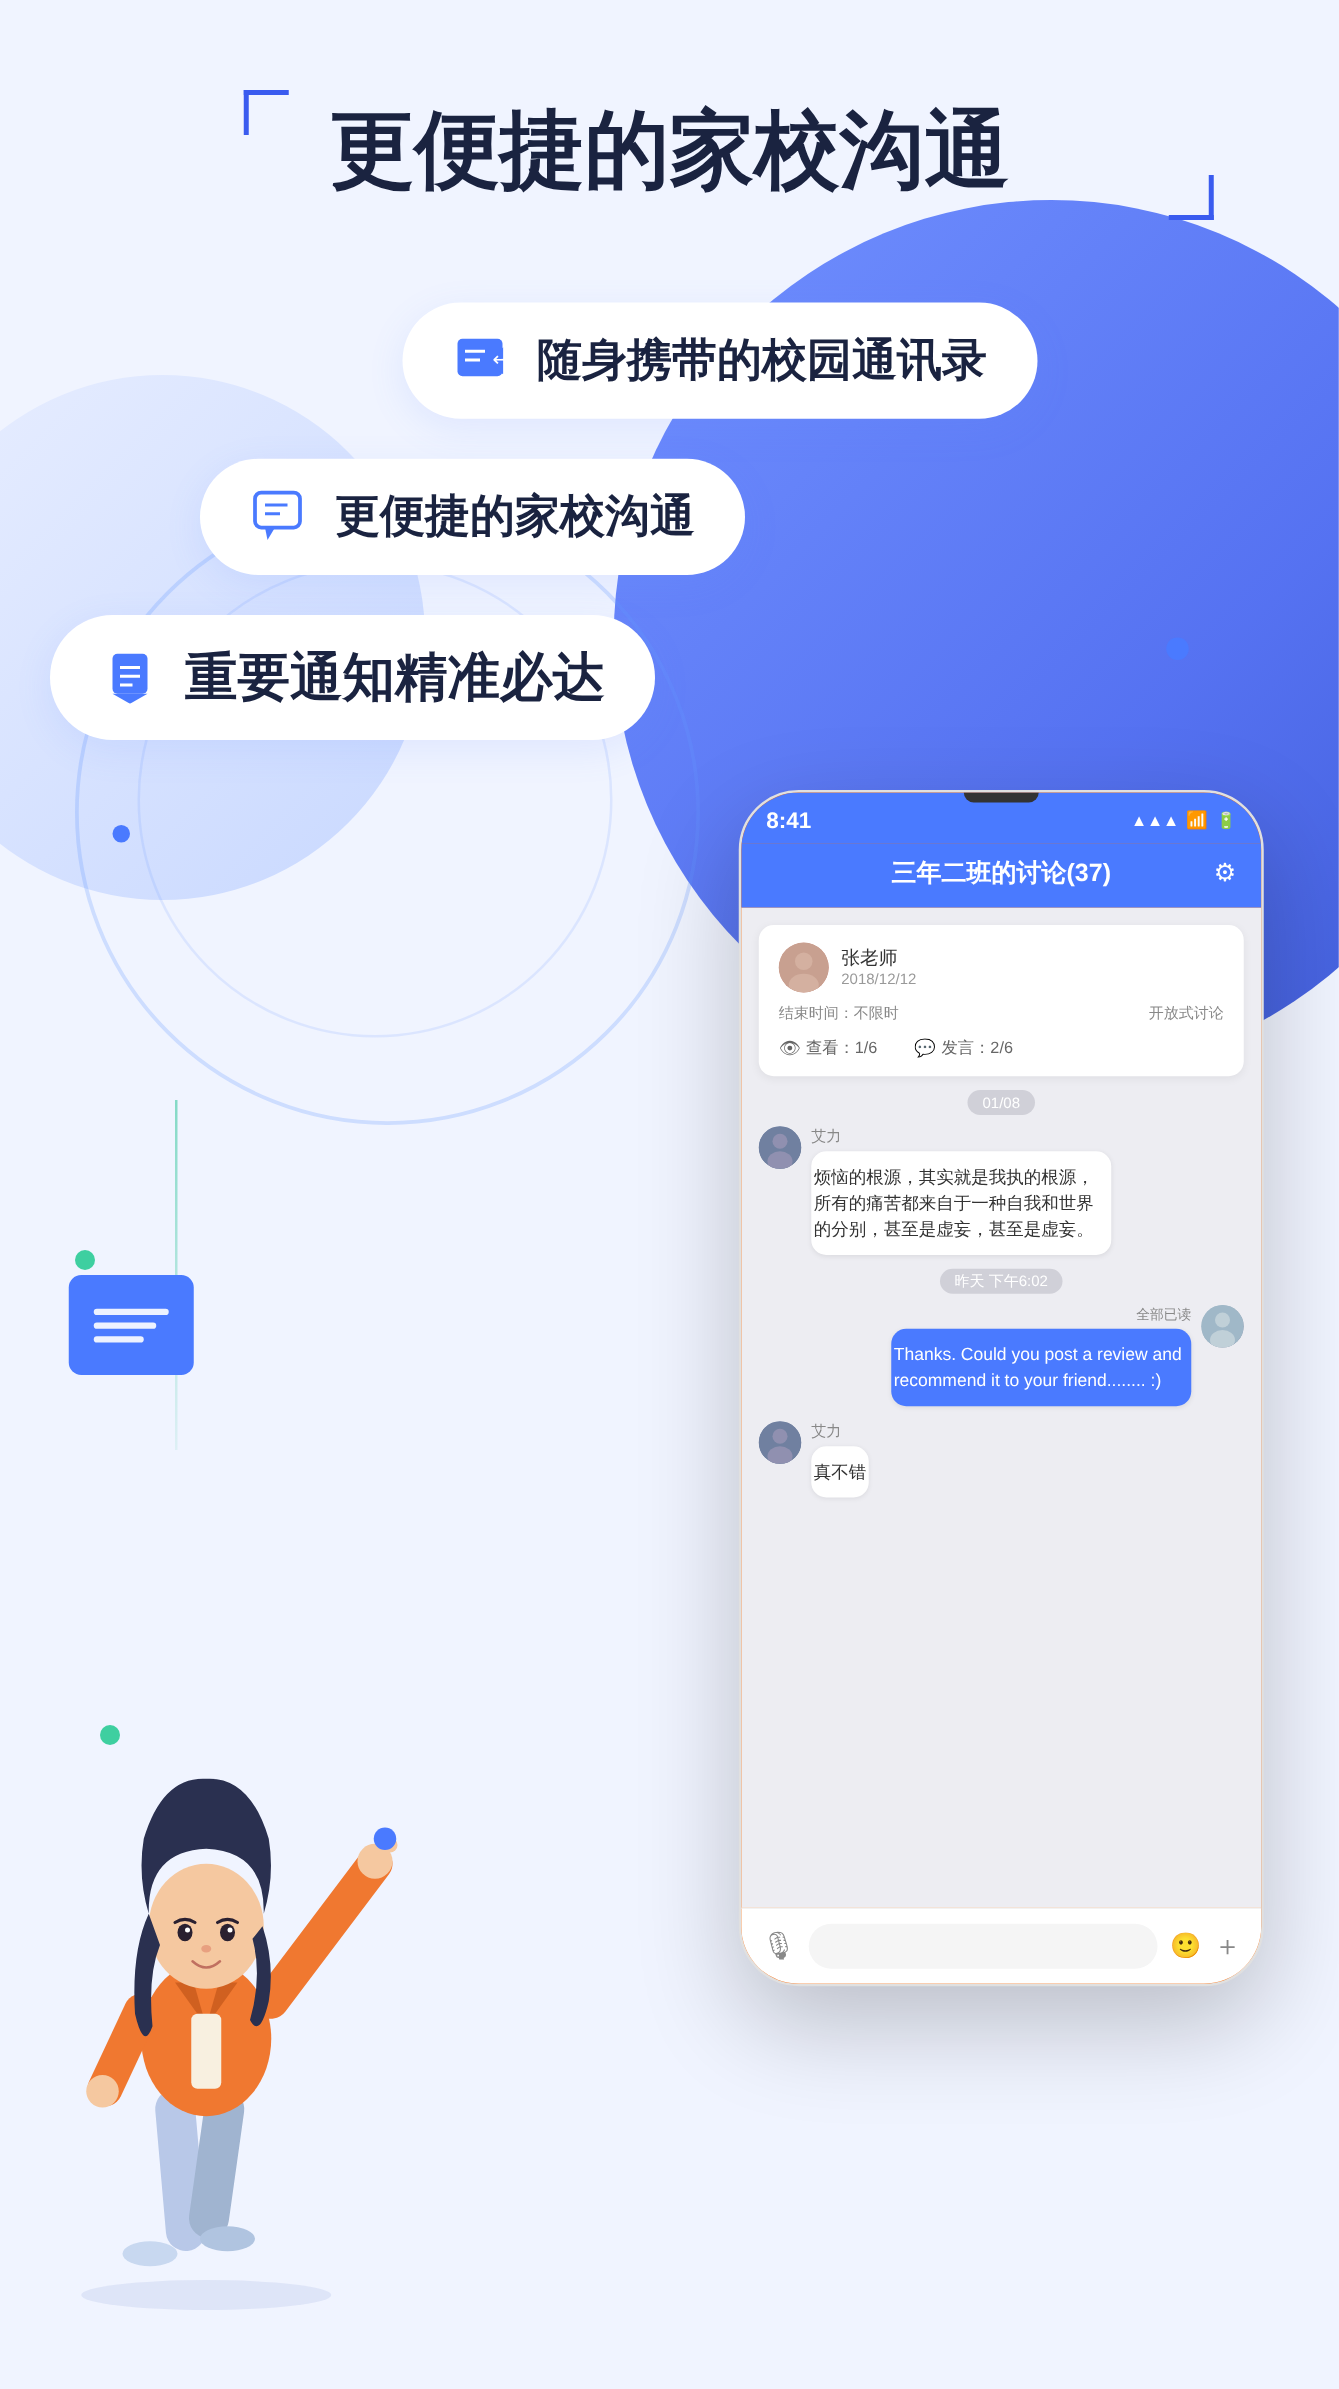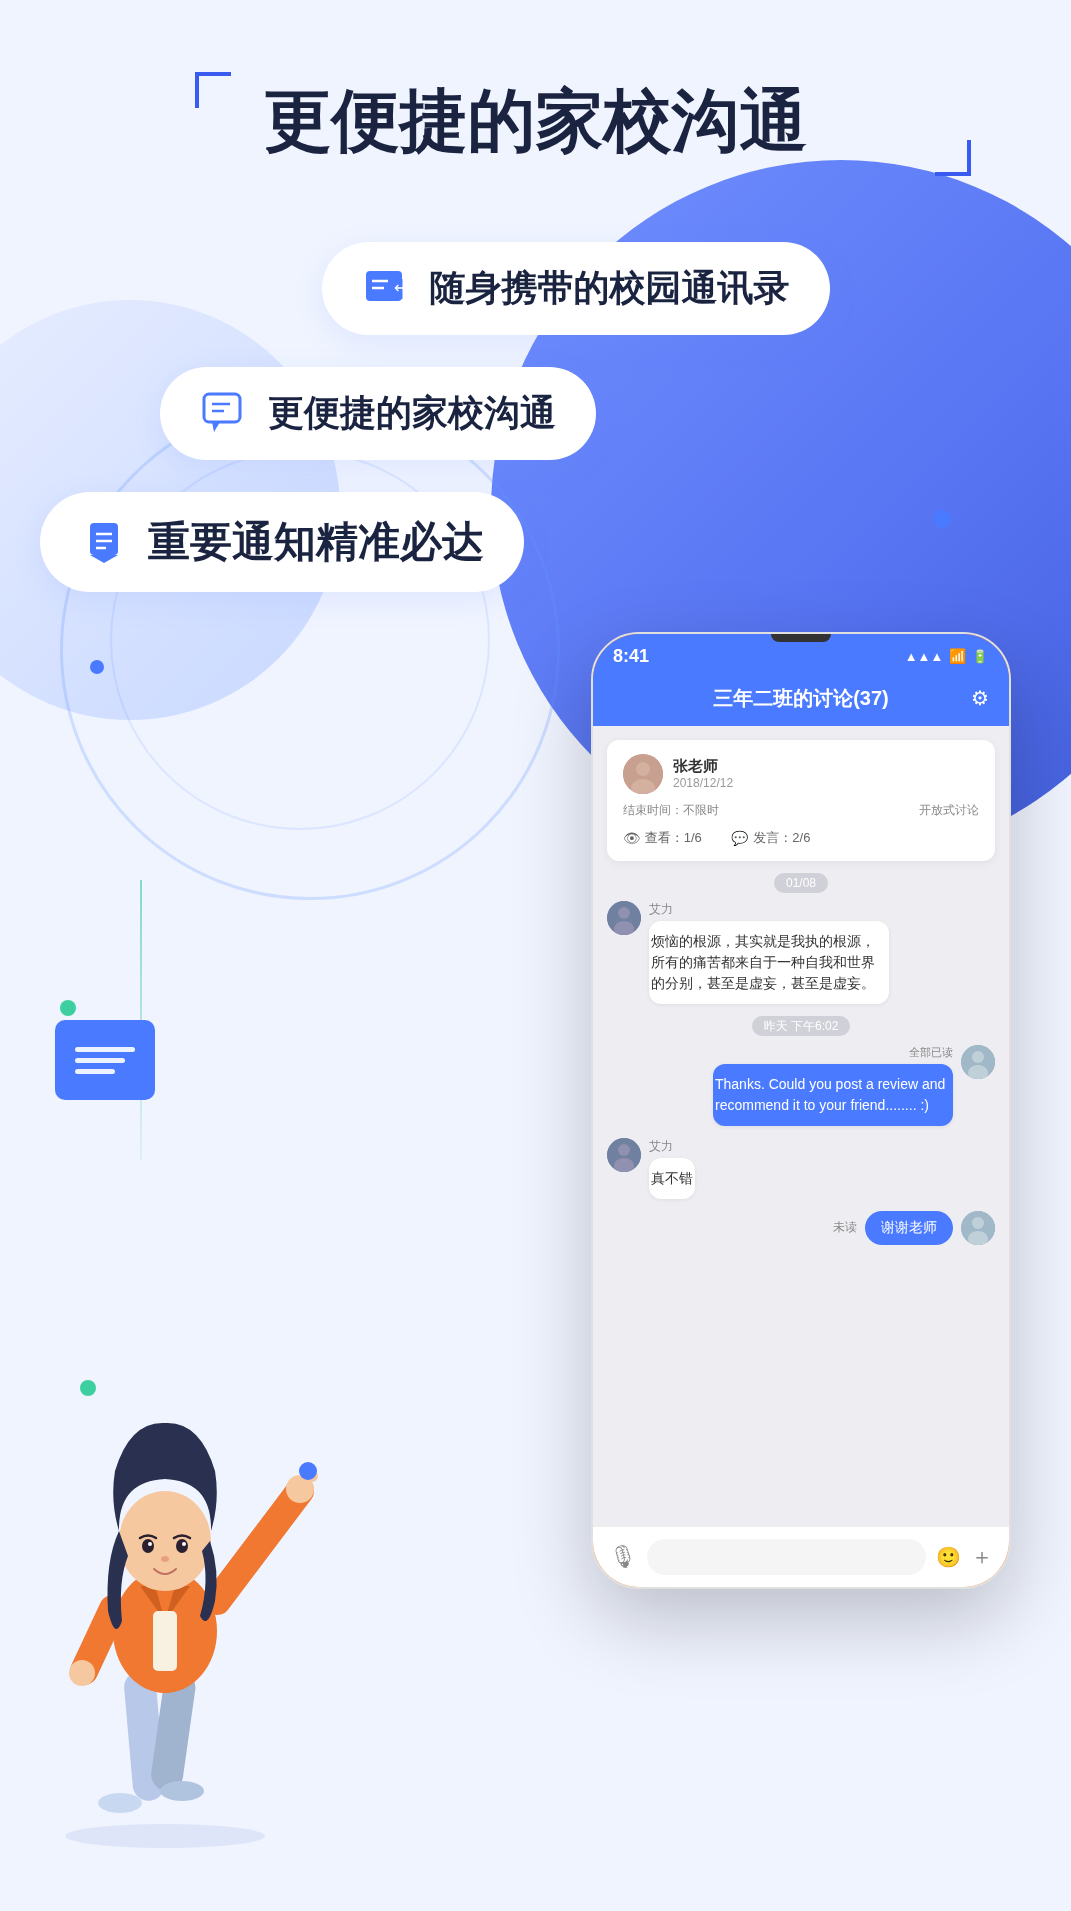--- a/index.html
+++ b/index.html
@@ -245,21 +245,21 @@
       justify-content: center;
       font-size: 11px;
       color: #7a4a40;
       overflow: hidden;
       flex-shrink: 0;
     }
     .avatar-small {
       width: 34px;
       height: 34px;
     }
-    .msg-name { font-size: 15px; font-weight: 700; color: #333; }
+    .msg-name { font-size: 15px; font-weight: 400; color: #333; }
     .msg-date { font-size: 12px; color: #999; }
     .discussion-topic { font-size: 18px; font-weight: 600; color: #222; margin-bottom: 4px; }
     .discussion-meta {
       display: flex;
       justify-content: space-between;
       font-size: 12px;
       color: #888;
       margin-bottom: 10px;
     }
     .discussion-stats {
@@ -576,31 +576,20 @@
                 <circle cx="17" cy="12" r="6" fill="#9090b0"></circle>
                 <ellipse cx="17" cy="28" rx="10" ry="8" fill="#9090b0"></ellipse>
               </svg>
             </div>
             <div>
               <div style="font-size:12px;color:#888;margin-bottom:3px;">艾力</div>
               <div class="bubble">真不错</div>
             </div>
           </div>
 
-          <div class="unread-msg">
-            <span class="unread-label">未读</span>
-            <div class="unread-bubble">谢谢老师</div>
-            <div class="avatar face-boy avatar-small">
-              <svg width="34" height="34" viewBox="0 0 34 34">
-                <circle cx="17" cy="17" r="17" fill="#a0b8c8"></circle>
-                <circle cx="17" cy="12" r="6" fill="#c0d0d8"></circle>
-                <ellipse cx="17" cy="28" rx="10" ry="8" fill="#c0d0d8"></ellipse>
-              </svg>
-            </div>
-          </div>
 
         </div>
 
         <div class="chat-input-bar">
           <span class="input-voice">🎙</span>
           <div class="input-field"></div>
           <span class="input-emoji">🙂</span>
           <span class="input-plus">＋</span>
         </div>
 

